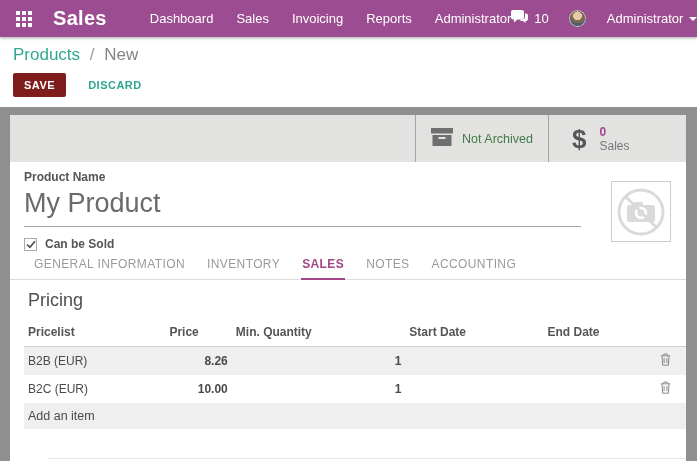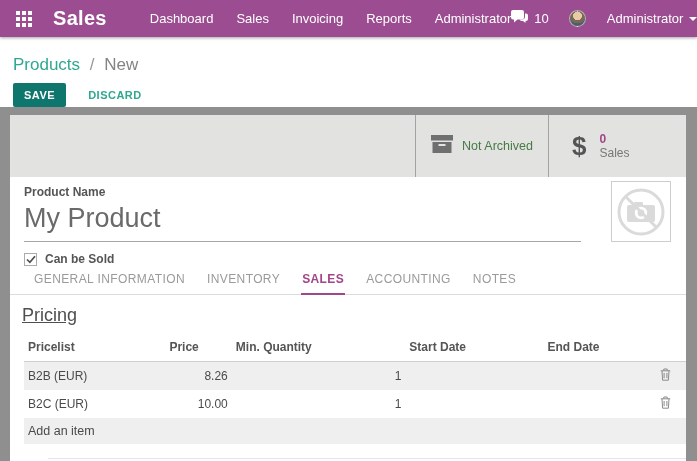--- a/index.html
+++ b/index.html
@@ -19,39 +19,39 @@
   .msg-count{font-size:13px;}
   .avatar{width:17px;height:17px;border-radius:50%;margin-left:20px;flex:none;
           background:radial-gradient(circle at 50% 32%, #e8c9a8 0 34%, #7a6a55 35% 60%, #4e5d6b 61% 100%);
           border:1px solid rgba(255,255,255,.5);box-sizing:border-box;}
   .user-name{font-size:13px;margin-left:21px;white-space:nowrap;}
   .caret{width:0;height:0;border-left:4px solid transparent;border-right:4px solid transparent;
          border-top:4px solid #fff;margin-left:6px;flex:none;}
 
   
   .control-panel{position:absolute;top:37px;left:0;right:0;height:60px;background:#fff;
-                 padding:18px 0 0 13px;box-sizing:border-box;}
+                 padding:8px 0 0 13px;box-sizing:border-box;}
   .breadcrumb{font-size:17px;}
   .bc-parent{color:#2FA891;cursor:pointer;}
   .bc-sep{color:#999;margin:0 5px;}
   .bc-current{color:#848484;}
   .cp-buttons{margin-top:8px;display:flex;align-items:center;}
-  .btn-save{background:#0f766e;color:#fff;border:none;font-size:11px;font-weight:700;
+  .btn-save{background:#7f1d1d;color:#fff;border:none;font-size:11px;font-weight:700;
             letter-spacing:.5px;padding:6px 11px;border-radius:2px;cursor:pointer;
             font-family:inherit;}
   .btn-discard{background:transparent;border:none;color:#2FA891;font-size:11px;font-weight:700;
                letter-spacing:.5px;padding:6px 12px;margin-left:10px;cursor:pointer;
                font-family:inherit;}
 
   
   .frame{position:absolute;top:107px;left:0;right:0;bottom:0;background:#8F8F8F;}
   .sheet{position:absolute;top:8px;left:10px;right:11px;bottom:0;background:#fff;overflow:hidden;}
 
   
-  .statusbar{height:62px;background:#E2E2E1;display:flex;justify-content:flex-end;align-items:stretch;}
+  .statusbar{height:47px;background:#E2E2E1;display:flex;justify-content:flex-end;align-items:stretch;}
   .stat-btn{display:flex;align-items:center;border-left:1px solid #A3A3A3;cursor:pointer;box-sizing:border-box;}
   .stat-archive{width:133px;justify-content:center;gap:9px;}
   .stat-archive .lbl{font-size:12.5px;color:#467B45;}
   .stat-sales{width:138px;padding-left:23px;gap:13px;}
   .dollar{font-size:26px;font-weight:700;color:#555;line-height:1;}
   .stat-stack{display:flex;flex-direction:column;line-height:14px;}
   .stat-val{font-size:12px;font-weight:700;color:#A24689;}
   .stat-lbl{font-size:12px;color:#777;}
 
   
@@ -67,29 +67,29 @@
                    border:1px solid #CDCDCD;box-sizing:border-box;display:flex;align-items:center;
                    justify-content:center;cursor:pointer;}
 
   
   .tabs{padding-left:23px;display:flex;gap:20px;border-bottom:1px solid #DCDCDC;}
   .tab{font-size:12px;color:#9A9A9A;letter-spacing:.4px;padding:6px 1px 7px;cursor:pointer;
        white-space:nowrap;margin-bottom:-1px;border-bottom:2px solid transparent;}
   .tab.active{color:#A24689;font-weight:700;border-bottom-color:#A24689;}
 
   
-  .section-title{font-size:18px;color:#4F4F4F;margin:10px 0 9px 12px;text-decoration:underline;}
+  .section-title{font-size:18px;color:#4F4F4F;margin:10px 0 9px 18px;}
   table.pricing{border-collapse:collapse;margin-left:14px;width:662px;font-size:12px;table-layout:fixed;}
   table.pricing th{font-weight:700;color:#555;text-align:left;padding:5px 4px 7px;
                    border-bottom:1px solid #CFCFCF;}
   table.pricing td{padding:6px 4px;color:#4A4A4A;height:14px;}
   table.pricing tr.stripe{background:#EFEFEF;}
   .c-pricelist{width:132px;}.c-price{width:62px;}.c-qty{width:162px;}
   .c-start{width:129px;}.c-end{width:95px;}.c-del{width:38px;}
-  td.num{text-align:right;padding-right:2px;}
+  td.num{text-align:right;padding-right:2px;font-weight:bold;}
   th.h-qty,th.h-start,th.h-end{padding-left:10px;}
   td.del-cell{text-align:center;cursor:pointer;}
   .add-item{color:#3EC0A7;cursor:pointer;font-size:12.5px;}
   .bottom-divider{position:absolute;left:38px;right:0;top:343px;height:1px;background:#E5E5E5;}
 </style>
 </head>
 <body>
 
 <div class="screen">
 
@@ -188,22 +188,22 @@
           <circle cx="27" cy="29" r="3.4" fill="#DADADA"></circle>
           <circle cx="27" cy="28" r="22" stroke="#DADADA" stroke-width="3" fill="none"></circle>
           <line x1="11.5" y1="12.5" x2="42.5" y2="43.5" stroke="#DADADA" stroke-width="3"></line>
         </svg>
       </div>
 
       <div class="tabs">
         <span class="tab">GENERAL INFORMATION</span>
         <span class="tab">INVENTORY</span>
         <span class="tab active">SALES</span>
+        <span class="tab">NOTES</span>
         <span class="tab">ACCOUNTING</span>
-        <span class="tab">NOTES</span>
       </div>
 
       <div class="section-title">Pricing</div>
 
       <table class="pricing">
         <colgroup>
           <col class="c-pricelist">
             <col class="c-price">
             <col class="c-qty">
           <col class="c-start">

